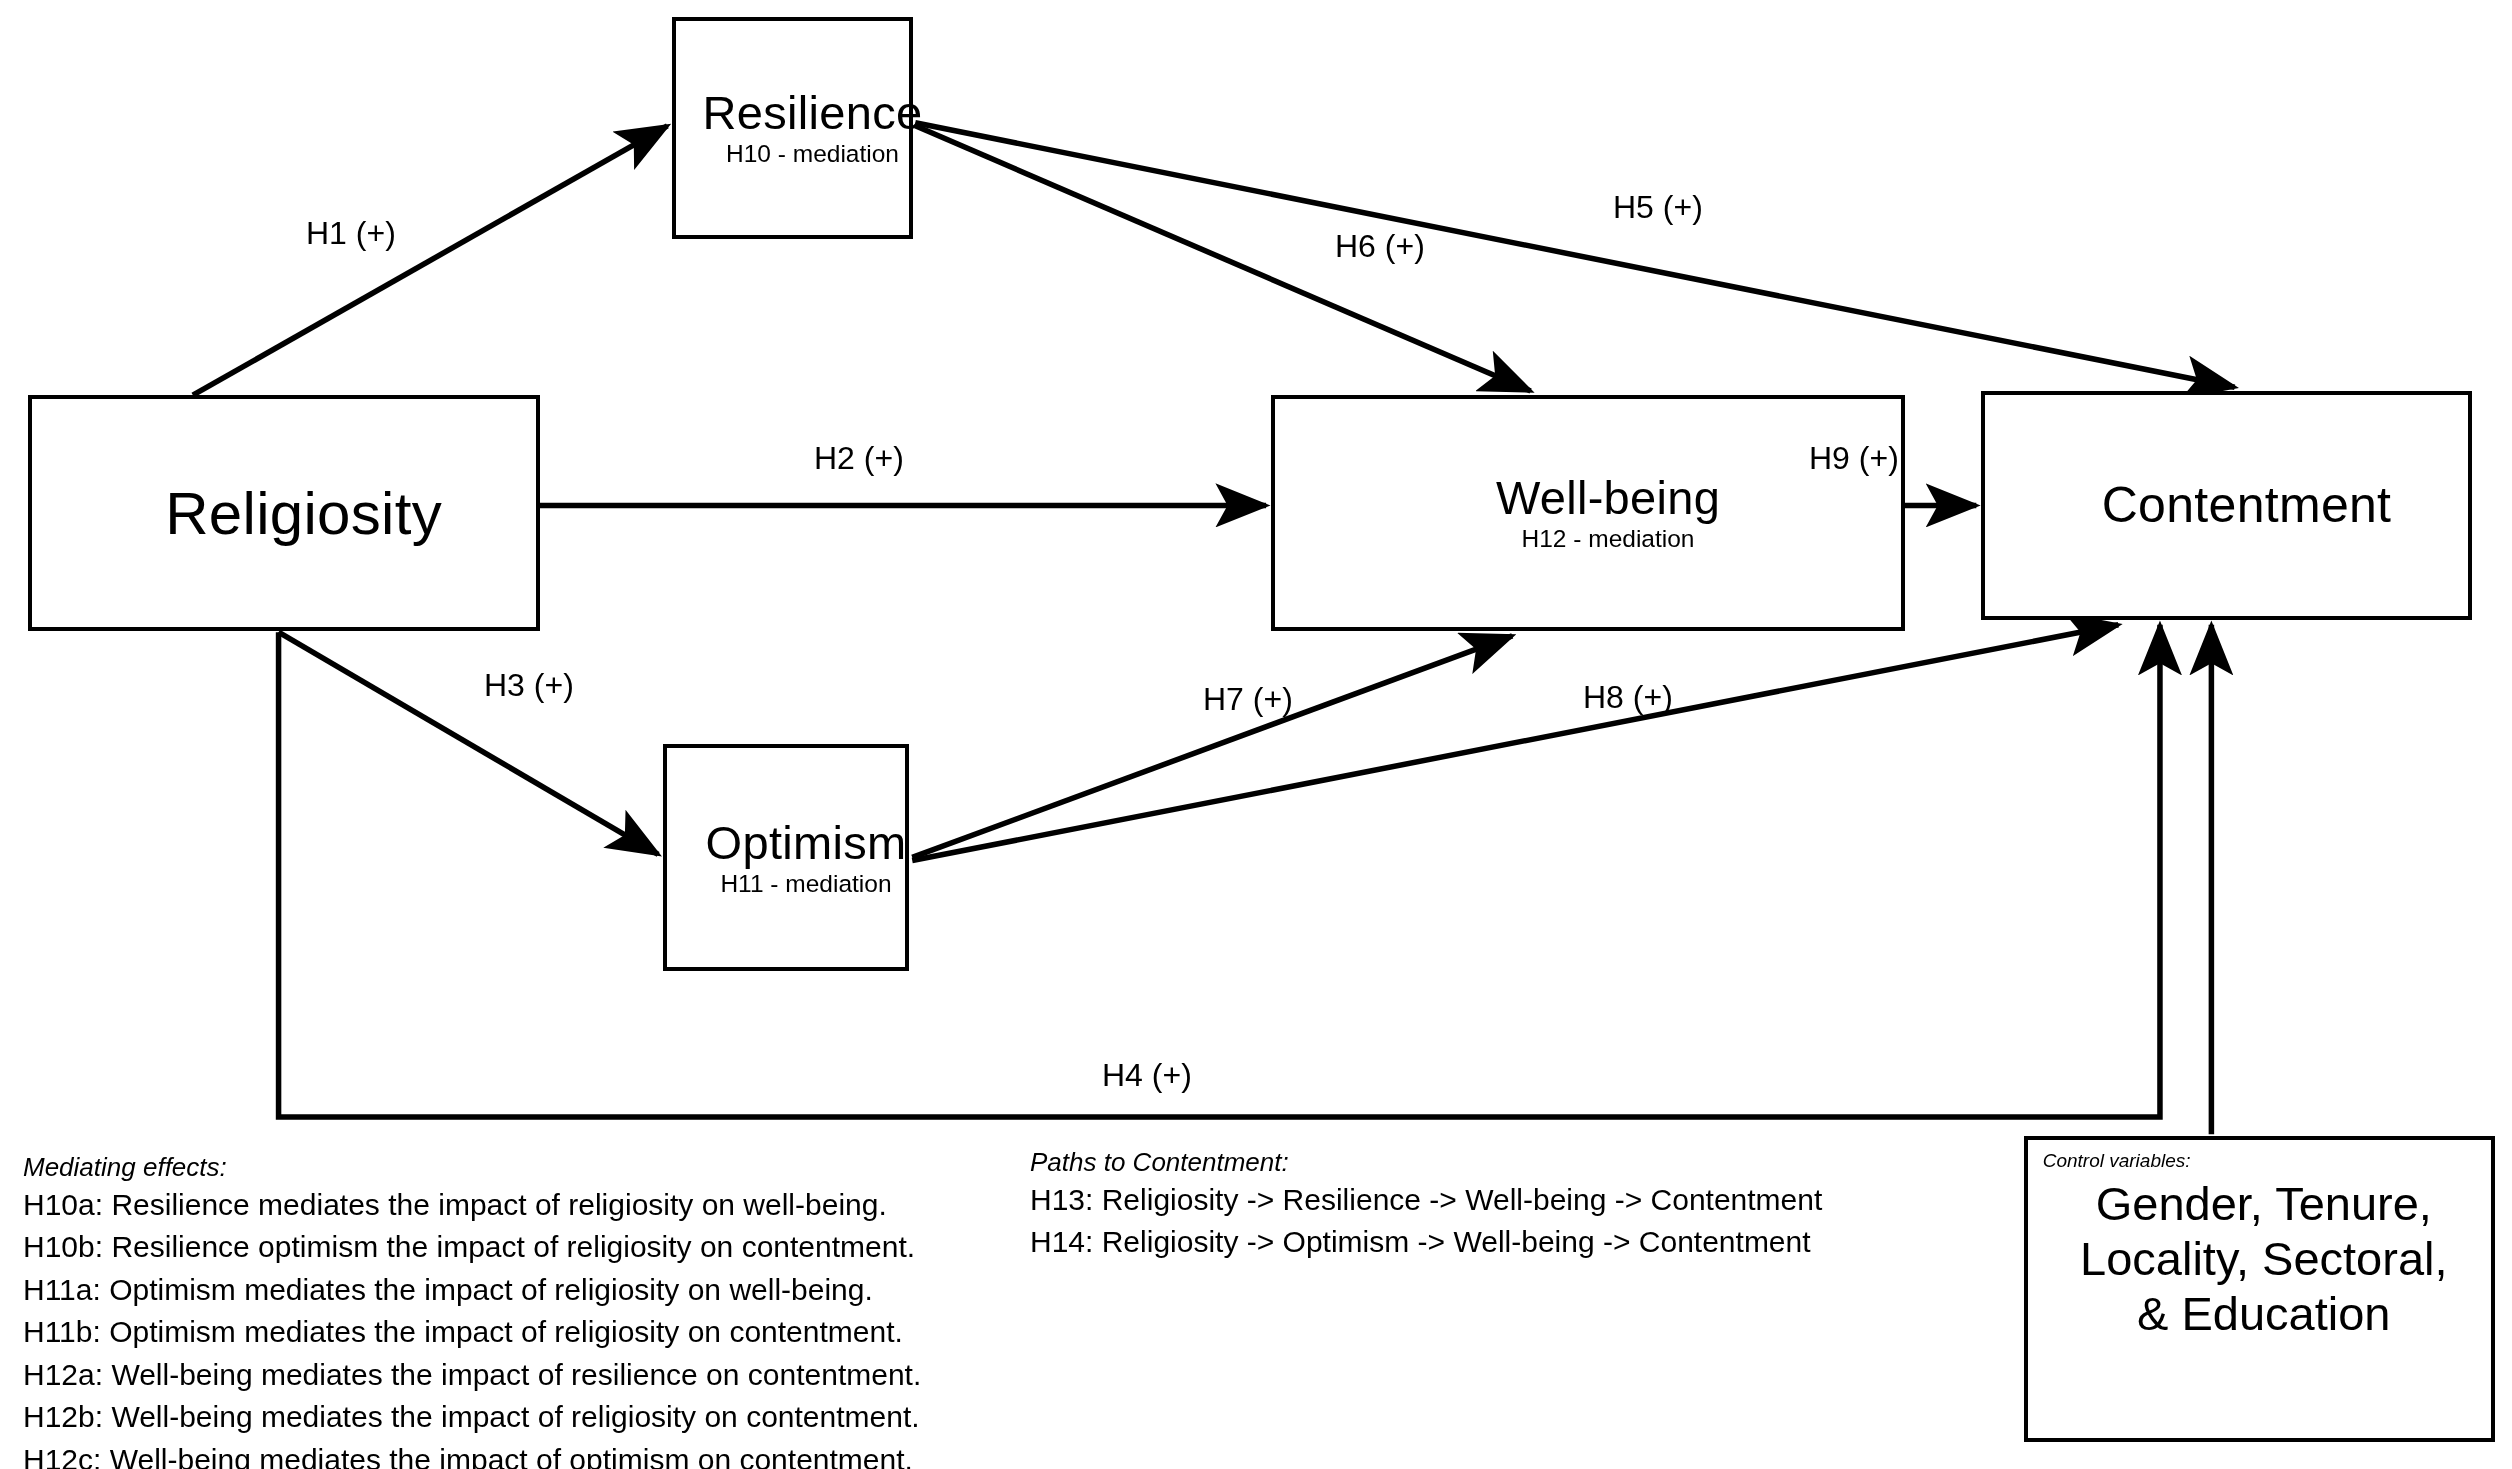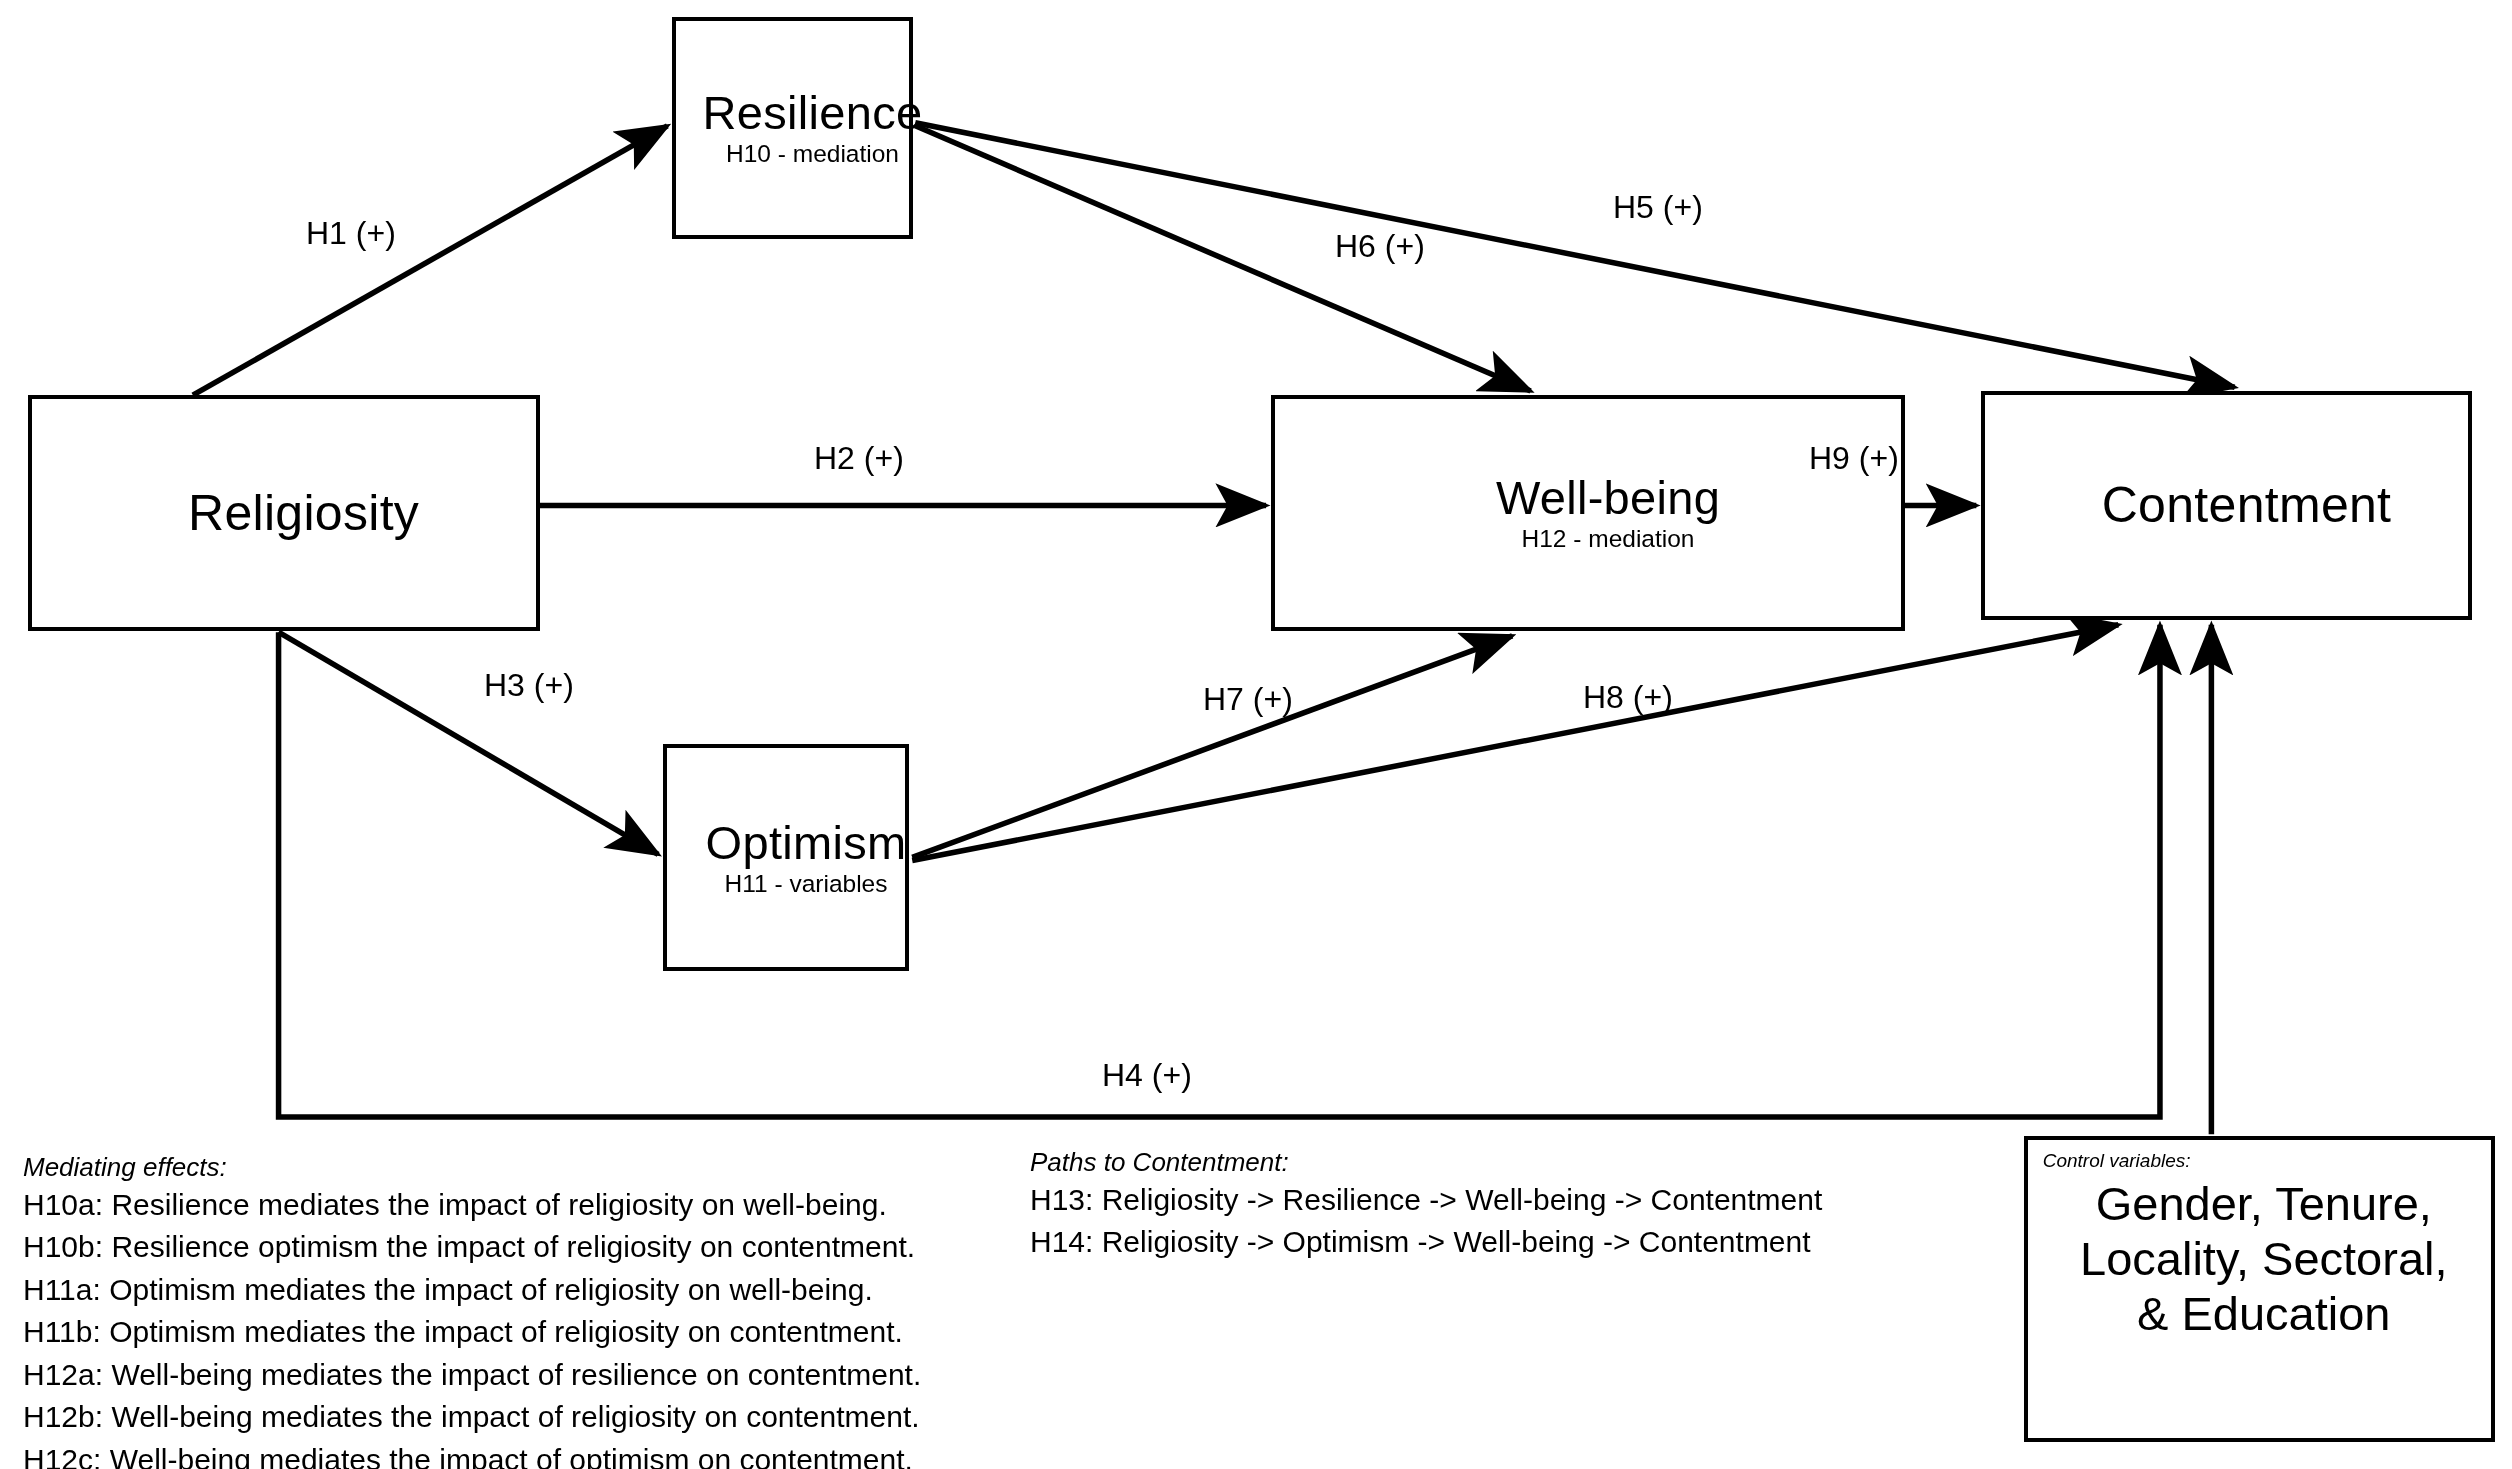--- a/index.html
+++ b/index.html
@@ -37,21 +37,21 @@
     margin-top:3.7px;
     white-space:nowrap;
   }
 
   #node-resilience{left:672px;top:17px;width:241px;height:222px;}
   #node-religiosity{left:27.6px;top:395px;width:512px;height:236px;}
   #node-wellbeing{left:1271px;top:395px;width:634px;height:236px;}
   #node-contentment{left:1981px;top:391px;width:491px;height:229px;}
   #node-optimism{left:663px;top:744px;width:246px;height:227px;}
 
-  #node-religiosity .title{font-size:50px;text-align:right;}
+  #node-religiosity .title{font-size:60px;text-align:right;}
   #node-contentment .title{font-size:50px;}
 
   .plabel{
     position:absolute;
     font-size:32px;
     line-height:1;
     white-space:nowrap;
   }
   #lbl-h1{left:306px;top:217px;}
   #lbl-h2{left:814px;top:442px;}
@@ -146,21 +146,21 @@
     <span class="title">Well-being</span>
     <span class="sub">H12 - mediation</span>
   </div>
 
   <div class="node" id="node-contentment">
     <span class="title">Contentment</span>
   </div>
 
   <div class="node" id="node-optimism">
     <span class="title">Optimism</span>
-    <span class="sub">H11 - variables</span>
+    <span class="sub">H11 - mediation</span>
   </div>
 
   <div class="plabel" id="lbl-h1">H1 (+)</div>
   <div class="plabel" id="lbl-h2">H2 (+)</div>
   <div class="plabel" id="lbl-h3">H3 (+)</div>
   <div class="plabel" id="lbl-h4">H4 (+)</div>
   <div class="plabel" id="lbl-h5">H5 (+)</div>
   <div class="plabel" id="lbl-h6">H6 (+)</div>
   <div class="plabel" id="lbl-h7">H7 (+)</div>
   <div class="plabel" id="lbl-h8">H8 (+)</div>

